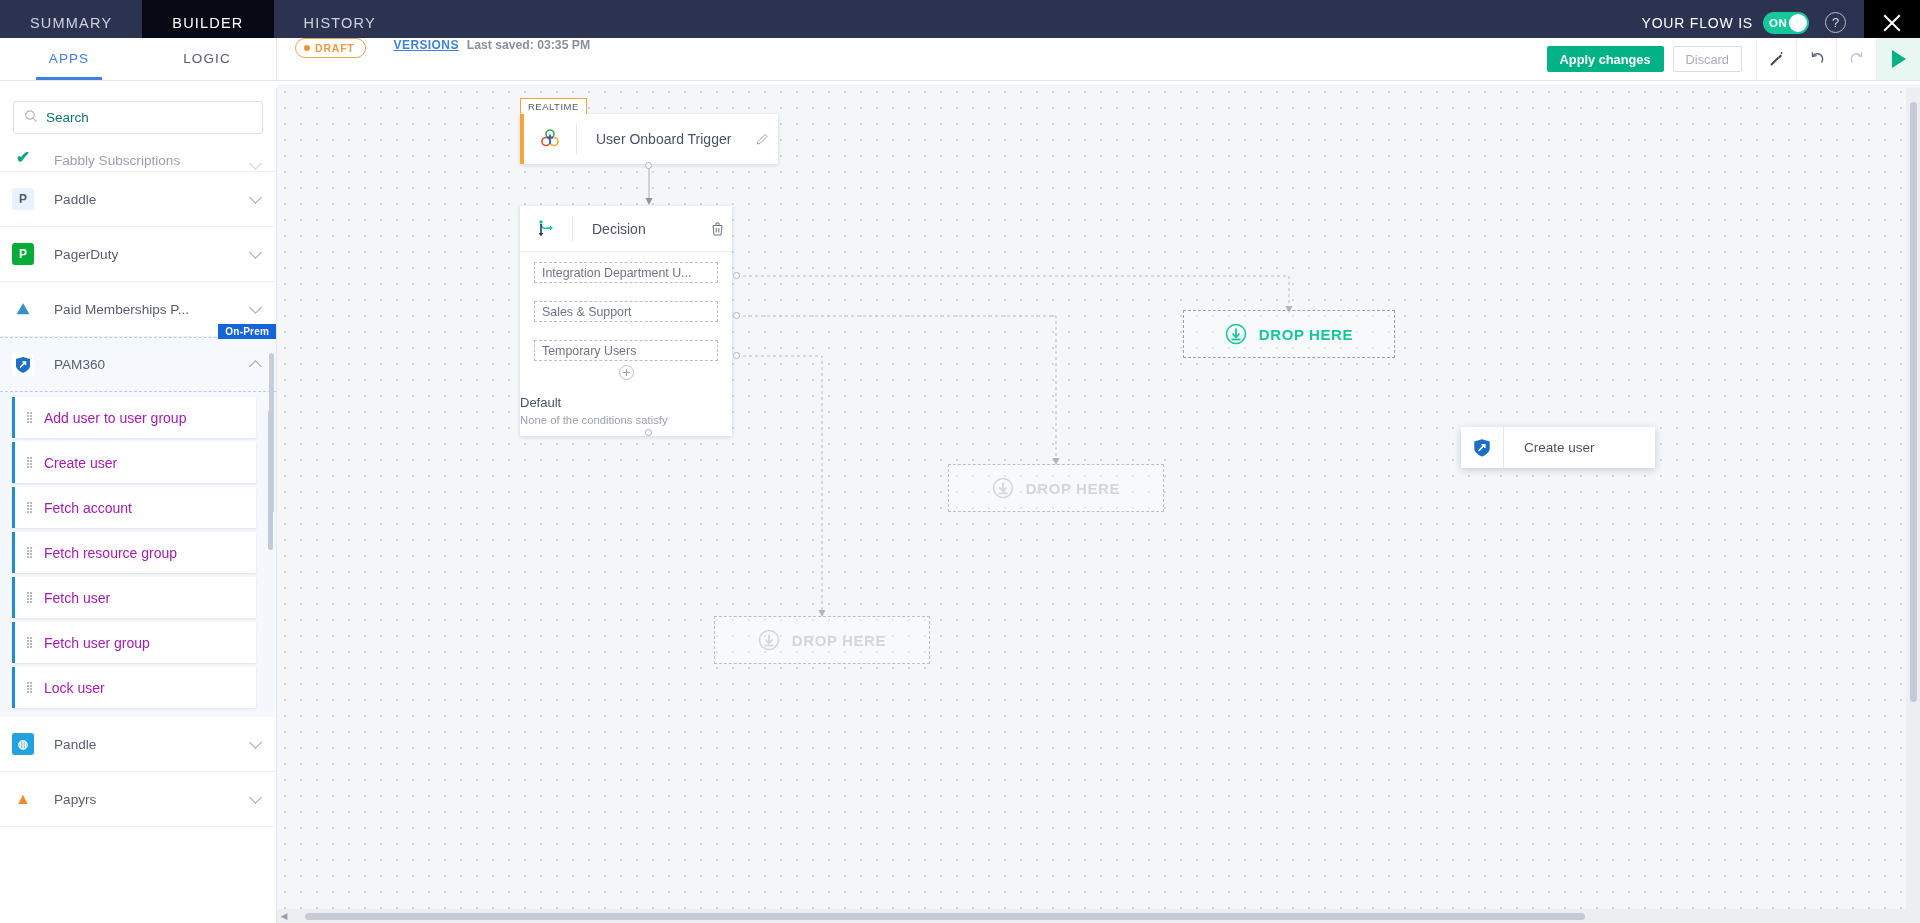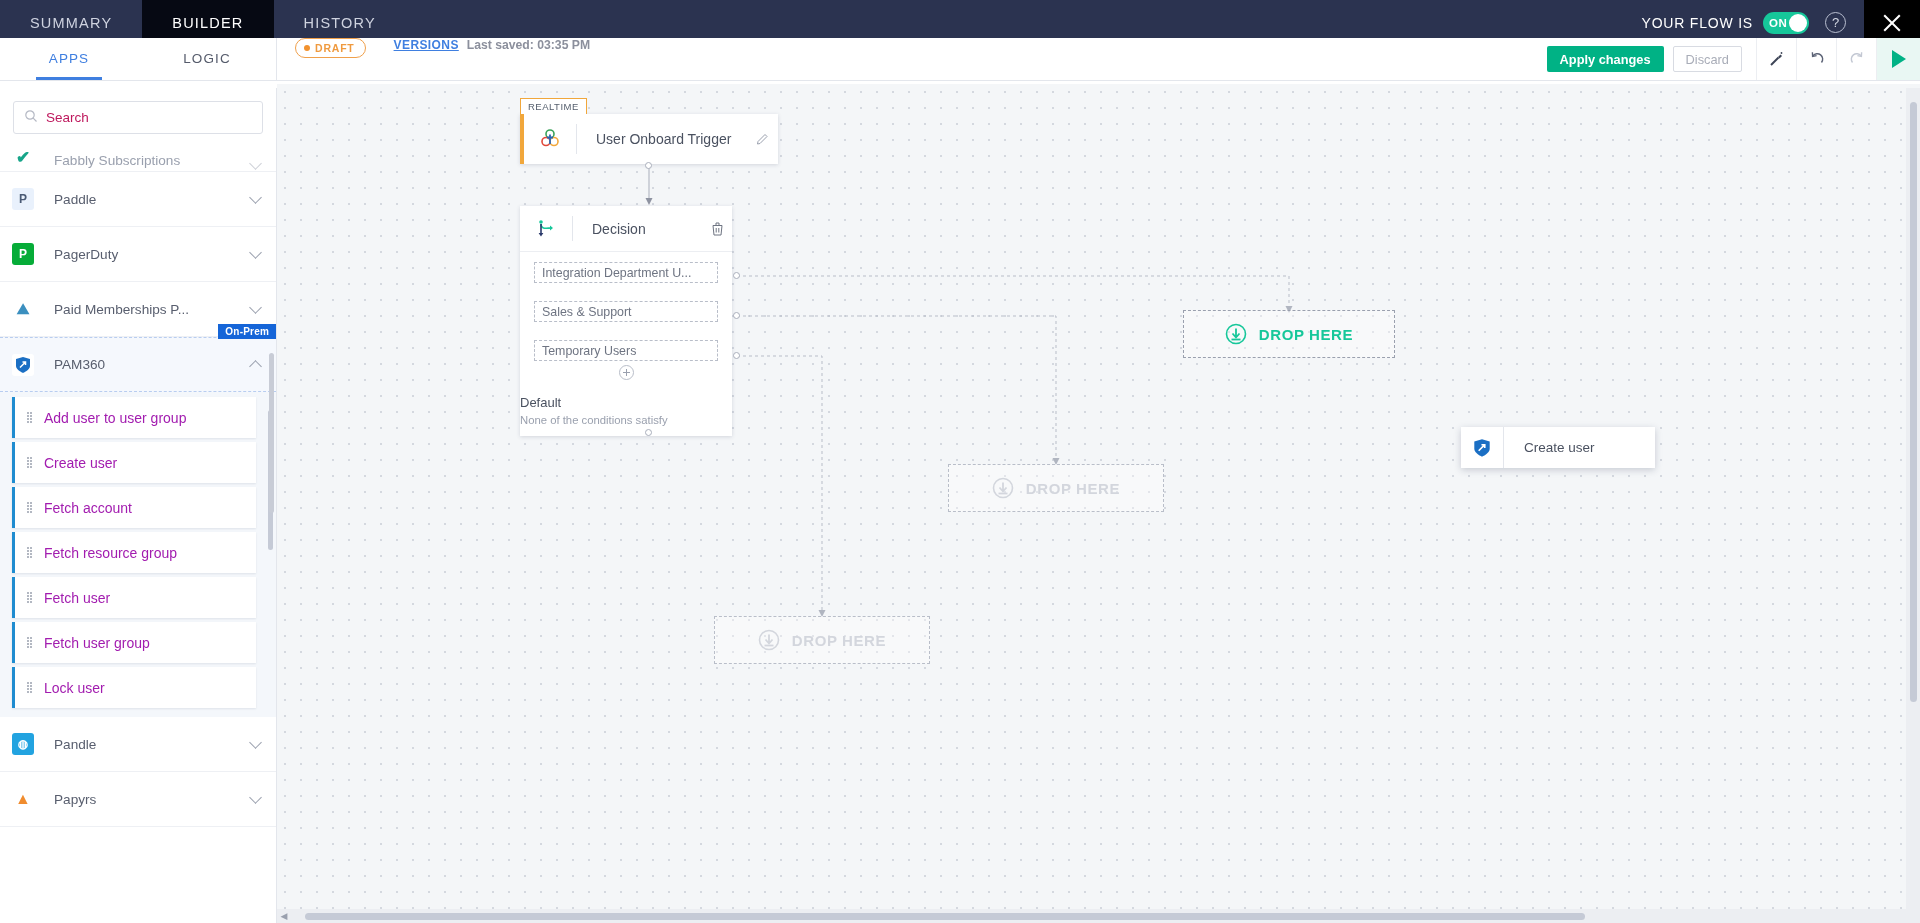--- a/index.html
+++ b/index.html
@@ -143,21 +143,21 @@
   .sidebar {
     position: absolute; top: 88px; left: 0; width: 277px; height: 835px;
     background: #ffffff; border-right: 1px solid #e3e6ec; overflow: hidden;
   }
   .search-wrap { padding: 13px 13px 8px 13px; }
   .search-box {
     height: 33px; border: 1px solid #dde0e7; border-radius: 3px;
     display: flex; align-items: center; padding: 0 10px; background: #fff;
   }
   .search-icon-g { margin-right: 8px; flex-shrink: 0; }
-  .search-ph { color: #be185d; font-size: 13.5px; }
+  .search-ph { color: #0f766e; font-size: 13.5px; }
   .app-list { position: relative; }
   .app-row {
     height: 55px; display: flex; align-items: center; padding: 0 16px 0 12px;
     border-bottom: 1px solid #eef0f4; cursor: pointer; background: #fff;
   }
   .app-row.partial { height: 30px; align-items: flex-end; overflow: hidden; border-bottom: 1px solid #eef0f4;}
   .app-row.selected { background: #f5f8fd; border: 1px dashed #b8cdf0; border-left: none; border-right: none; }
   .app-icon {
     width: 22px; height: 22px; border-radius: 3px; flex-shrink: 0;
     display: flex; align-items: center; justify-content: center;

